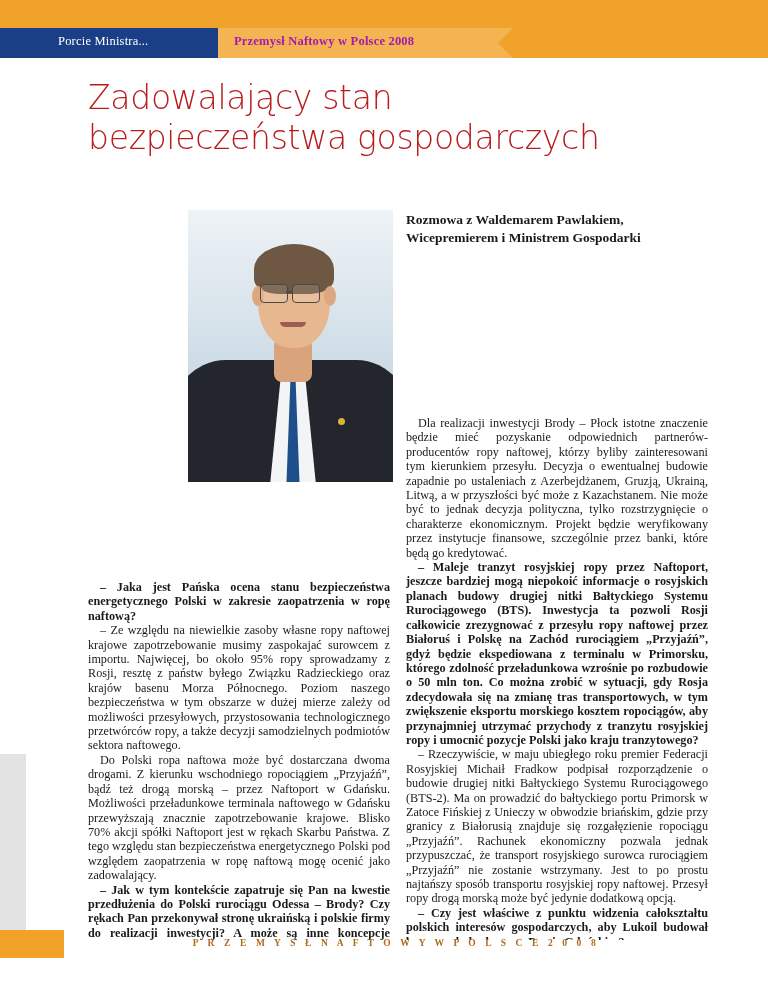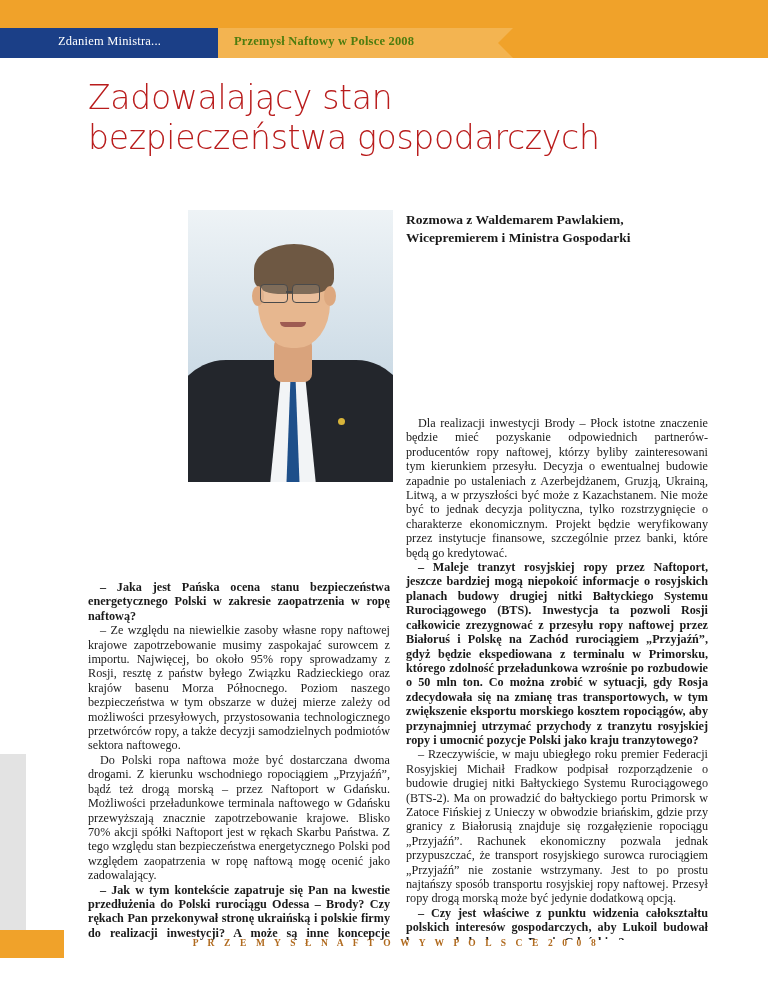--- a/index.html
+++ b/index.html
@@ -66,21 +66,21 @@
     right: -15px; top: 0;
     width: 0; height: 0;
     border-top: 15px solid #f3b451;
     border-bottom: 15px solid #f3b451;
     border-right: 15px solid transparent;
   }
   .ribbon-orange-label {
     position: absolute;
     left: 234px; top: 34px;
     font-size: 12.5px;
-    color: #4d7c0f;
+    color: #a21caf;
     font-family: "Liberation Serif", serif;
     font-weight: bold;
     letter-spacing: .2px;
   }
 
   
   .headline {
     position: absolute;
     left: 88px; top: 78px;
     width: 620px;
@@ -247,21 +247,21 @@
     left: 0; top: 966px; width: 768px; height: 28px; background: #ffffff;
   }
 </style>
 </head>
 <body>
 
 <div class="topband"></div>
 <div class="topband-inner"></div>
 
 <div class="ribbon-blue"></div>
-<div class="ribbon-blue-label">Zdaniem Ministra...</div>
+<div class="ribbon-blue-label">Porcie Ministra...</div>
 
 <div class="ribbon-orange"></div>
 <div class="ribbon-orange-label">Przemysł Naftowy w Polsce 2008</div>
 
 <div class="headline">
   <span class="l1">Zadowalający stan</span>
   <span class="l2">bezpieczeństwa gospodarczych</span>
 </div>
 
 <div class="photo">
@@ -276,21 +276,21 @@
   <div class="ph-ear-r"></div>
   <div class="ph-glass-l"></div>
   <div class="ph-glass-r"></div>
   <div class="ph-bridge"></div>
   <div class="ph-mouth"></div>
   <div class="ph-pin"></div>
 </div>
 
 <div class="intro">
   <div>Rozmowa z Waldemarem Pawlakiem,</div>
-  <div>Wicepremierem i Ministra Gospodarki</div>
+  <div>Wicepremierem i Ministrem Gospodarki</div>
 </div>
 
 <div class="col col-left">
   <p class="q">– Jaka jest Pańska ocena stanu bezpieczeństwa energetycznego Polski w zakresie zaopatrzenia w ropę naftową?</p>
   <p>– Ze względu na niewielkie zasoby własne ropy naftowej krajowe zapotrzebowanie musimy zaspokajać surowcem z importu. Najwięcej, bo około 95% ropy sprowadzamy z Rosji, resztę z państw byłego Związku Radzieckiego oraz krajów basenu Morza Północnego. Poziom naszego bezpieczeństwa w tym obszarze w dużej mierze zależy od możliwości przesyłowych, przystosowania technologicznego przetwórców ropy, a także decyzji samodzielnych podmiotów sektora naftowego.</p>
   <p>Do Polski ropa naftowa może być dostarczana dwoma drogami. Z kierunku wschodniego ropociągiem „Przyjaźń”, bądź też drogą morską – przez Naftoport w Gdańsku. Możliwości przeładunkowe terminala naftowego w Gdańsku przewyższają znacznie zapotrzebowanie krajowe. Blisko 70% akcji spółki Naftoport jest w rękach Skarbu Państwa. Z tego względu stan bezpieczeństwa energetycznego Polski pod względem zaopatrzenia w ropę naftową mogę ocenić jako zadowalający.</p>
   <p class="q">– Jak w tym kontekście zapatruje się Pan na kwestie przedłużenia do Polski rurociągu Odessa – Brody? Czy rękach Pan przekonywał stronę ukraińską i polskie firmy do realizacji inwestycji? A może są inne koncepcje przesyłu rurociągowego ropy do Polski?</p>
   <p>– Jesteśmy zaangażowani w prace nad projektem utworzenia korytarza do transportu ropy naftowej z rejonu Morza Kaspijskiego na rynki międzynarodowe, biegnącego przez Azerbejdżan, Gruzję, Ukrainę i Polskę.</p>
 </div>
 

